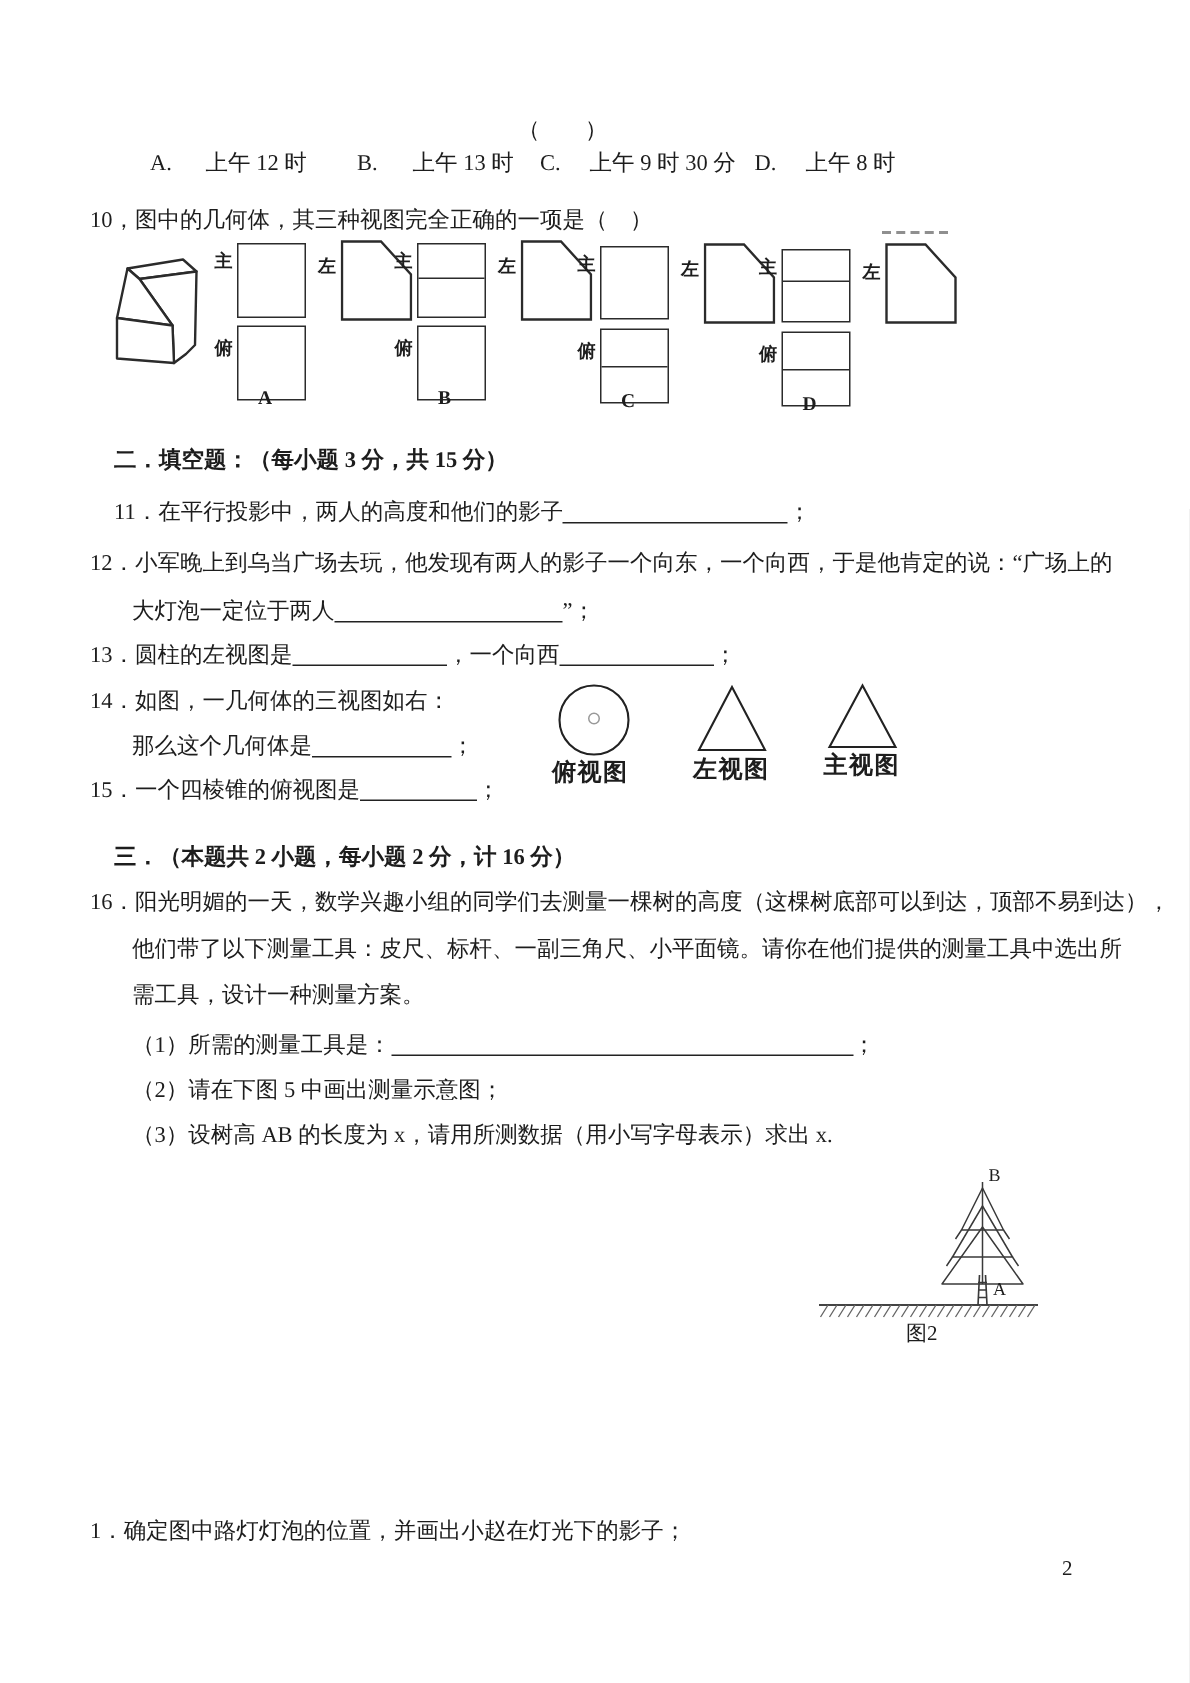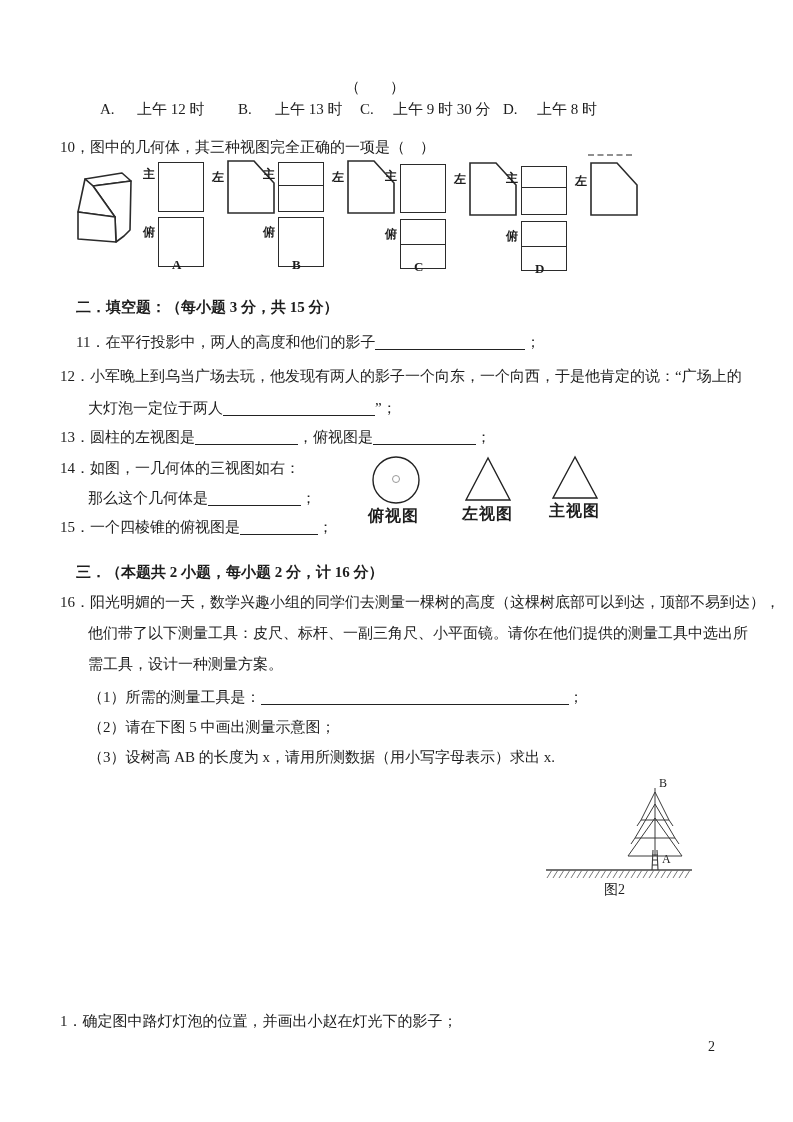--- a/index.html
+++ b/index.html
@@ -107,21 +107,21 @@
 
   <div class="dashart" style="left:588px;top:154px;"></div>
 
   <div class="abs bold" style="left:60px;top:298px;">二．填空题：（每小题 3 分，共 15 分）</div>
 
   <div class="abs" style="left:76px;top:333px;"><span>11．在平行投影中，两人的高度和他们的影子</span><span class="blank" style="width:150px;"></span><span>；</span></div>
 
   <div class="abs" style="left:60px;top:367px;">12．小军晚上到乌当广场去玩，他发现有两人的影子一个向东，一个向西，于是他肯定的说：“广场上的</div>
   <div class="abs" style="left:88px;top:399px;"><span>大灯泡一定位于两人</span><span class="blank" style="width:152px;"></span><span>”；</span></div>
 
-  <div class="abs" style="left:60px;top:428px;"><span>13．圆柱的左视图是</span><span class="blank" style="width:103px;"></span><span>，俯视图是</span><span class="blank" style="width:103px;"></span><span>；</span></div>
+  <div class="abs" style="left:60px;top:428px;"><span>13．圆柱的左视图是</span><span class="blank" style="width:103px;"></span><span>，一个向西</span><span class="blank" style="width:103px;"></span><span>；</span></div>
 
   <div class="abs" style="left:60px;top:459px;">14．如图，一几何体的三视图如右：</div>
   <div class="abs" style="left:88px;top:489px;"><span>那么这个几何体是</span><span class="blank" style="width:93px;"></span><span>；</span></div>
 
   <svg class="abs" style="left:371px;top:455px;" width="50" height="50" viewBox="0 0 50 50">
     <circle cx="25" cy="25" r="23" fill="none" stroke="#222" stroke-width="1.4"></circle>
     <circle cx="25" cy="24" r="3.5" fill="none" stroke="#999" stroke-width="1"></circle>
   </svg>
   <svg class="abs" style="left:464px;top:456px;" width="48" height="46" viewBox="0 0 48 46">
     <polygon points="24,2 2,44 46,44" fill="none" stroke="#222" stroke-width="1.4"></polygon>

